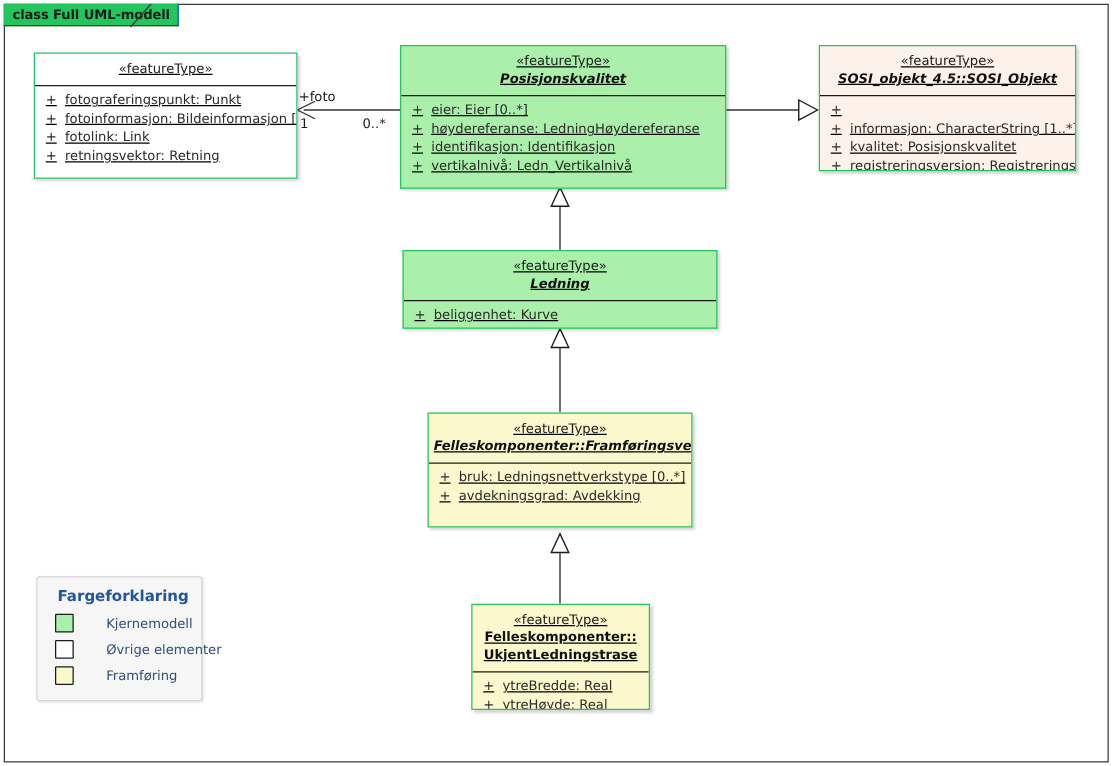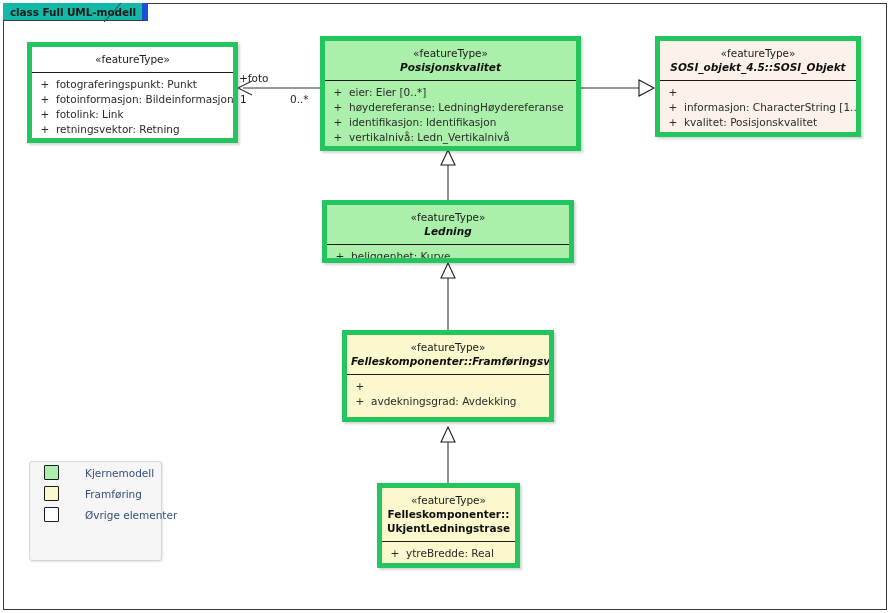--- a/index.html
+++ b/index.html
@@ -29,22 +29,22 @@
     box-sizing: border-box;
     background: transparent;
   }
   
   .frame-tab {
     position: absolute;
     left: 3px;
     top: 3px;
     height: 18px;
     box-sizing: border-box;
-    background: #14b8a6;
-    border-right: 6px solid #1d4ed8;
+    background: #22c55e;
+    border-right: 1px solid #1d4ed8;
     border-bottom: 1px solid #3a3a3a;
     padding: 1px 6px 0 7px;
     font-size: 10.5px;
     font-weight: bold;
     color: #1a1a1a;
     letter-spacing: -0.1px;
     line-height: 17px;
     white-space: nowrap;
   }
   .frame-tab-notch {
@@ -54,24 +54,25 @@
     width: 18px;
     height: 19px;
     overflow: hidden;
   }
   .frame-tab-notch svg { display: block; }
 
   
   .uml-class {
     position: absolute;
     box-sizing: border-box;
-    border: 5px solid #22c55e;
+    border: 1px solid #22c55e;
     box-shadow: 2px 2px 2px rgba(0,0,0,0.16);
     background: #ffffff;
     overflow: hidden;
+    text-decoration: underline;
   }
   .uml-class.green { background: #aaf0aa; }
   .uml-class.yellow { background: #fbf8cd; }
   .uml-class.peach { background: #fdf2e9; }
   .uml-class.white { background: #ffffff; }
 
   .uml-head {
     text-align: center;
     padding: 5px 4px 6px 4px;
     box-sizing: border-box;
@@ -336,20 +337,21 @@
 
   <div class="uml-class yellow" style="left:342px; top:330px; width:212px; height:92px;">
     <div class="uml-head">
       <div class="uml-stereotype">«featureType»</div>
       <div class="uml-name">Felleskomponenter::Framføringsvei</div>
     </div>
     <div class="uml-sep"></div>
     <div class="uml-attrs">
       <div class="uml-attr">
         <span class="vis">+</span>
+        <span class="txt">bruk: Ledningsnettverkstype [0..*]</span>
       </div>
       <div class="uml-attr">
         <span class="vis">+</span>
         <span class="txt">avdekningsgrad: Avdekking</span>
       </div>
     </div>
   </div>
 
   <div class="uml-class yellow" style="left:377px; top:483px; width:143px; height:85px;">
     <div class="uml-head">
@@ -364,27 +366,28 @@
         <span class="txt">ytreBredde: Real</span>
       </div>
       <div class="uml-attr">
         <span class="vis">+</span>
         <span class="txt">ytreHøyde: Real</span>
       </div>
     </div>
   </div>
 
   <div class="legend-box">
+    <div class="legend-title">Fargeforklaring</div>
     <div class="legend-row">
       <span class="legend-swatch" style="background:#aaf0aa;"></span>
       <span class="legend-label">Kjernemodell</span>
     </div>
     <div class="legend-row">
+      <span class="legend-swatch" style="background:#ffffff;"></span>
+      <span class="legend-label">Øvrige elementer</span>
+    </div>
+    <div class="legend-row">
       <span class="legend-swatch" style="background:#fbf8cd;"></span>
       <span class="legend-label">Framføring</span>
     </div>
-    <div class="legend-row">
-      <span class="legend-swatch" style="background:#ffffff;"></span>
-      <span class="legend-label">Øvrige elementer</span>
-    </div>
   </div>
 
 </div>
 
 </body></html>

